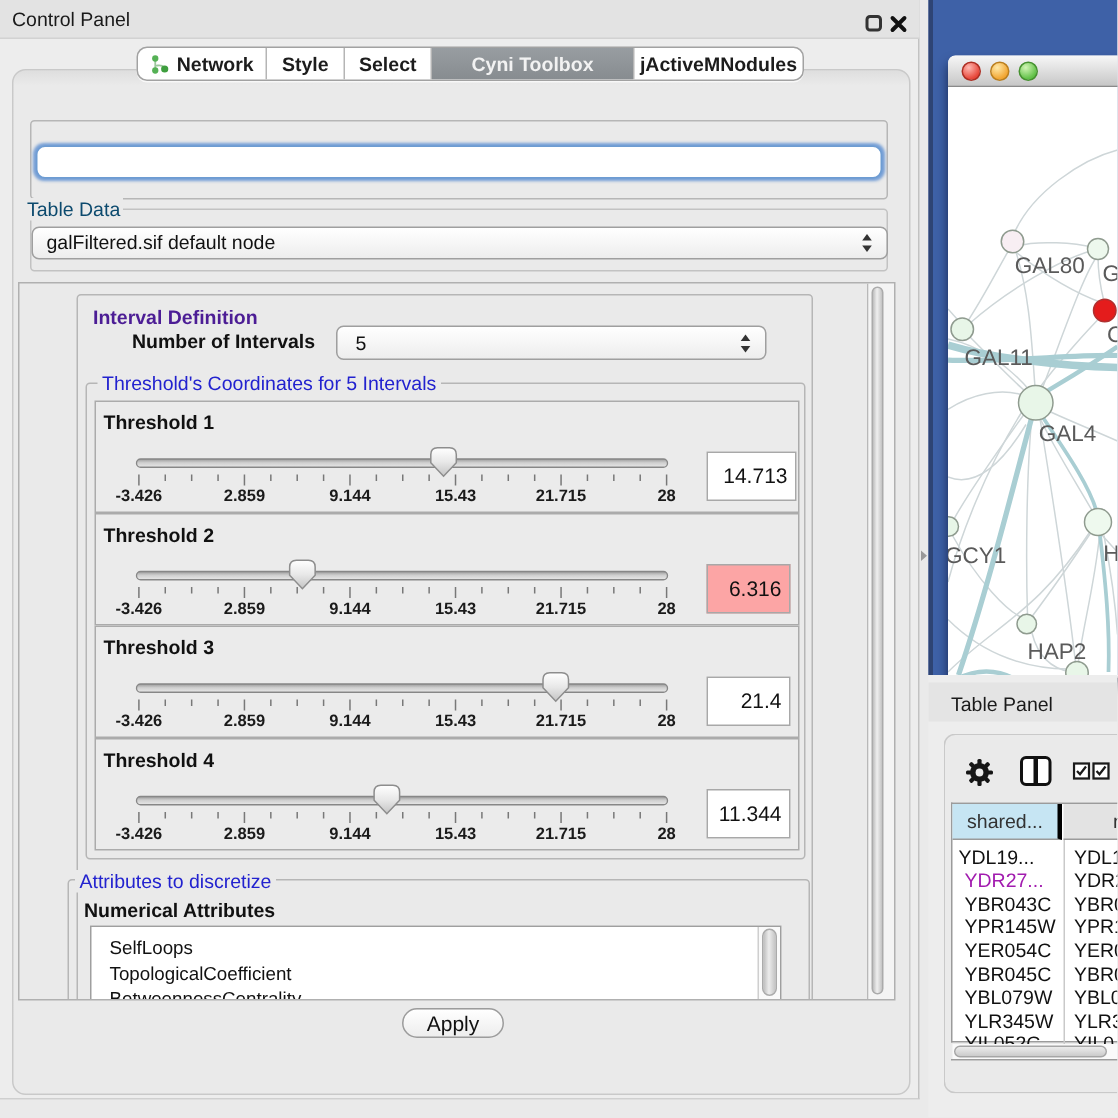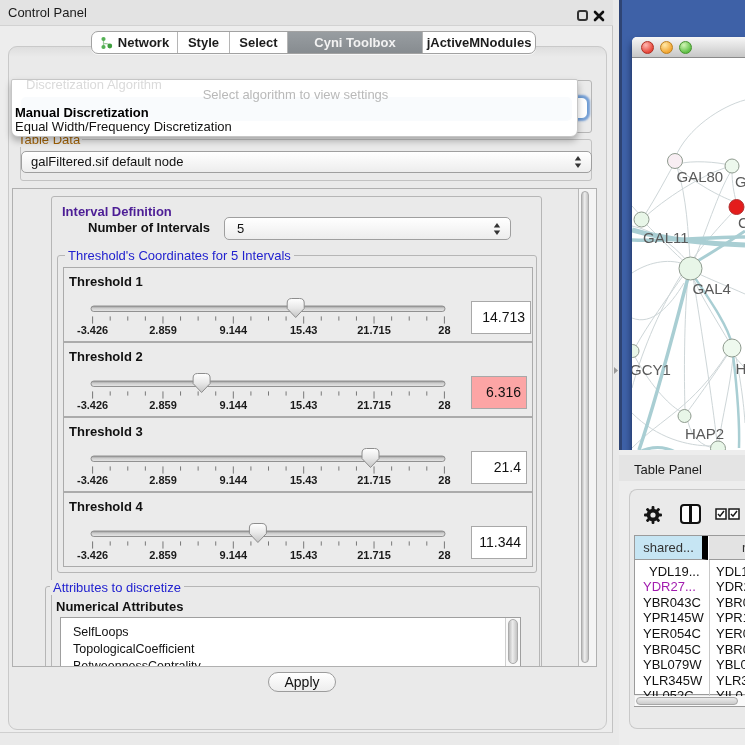--- a/index.html
+++ b/index.html
@@ -37,21 +37,21 @@
           <circle cx="3.5" cy="11" r="2.1" fill="#55b155"></circle>
           <circle cx="9.8" cy="10" r="2.4" fill="#3e9e3e"></circle>
         </svg>Network</div>
 <div style="width:52px;">Style</div>
 <div style="width:58px;">Select</div>
 <div class="on" style="width:135px;">Cyni Toolbox</div>
 <div style="width:112px;">jActiveMNodules</div>
 </div>
 <div class="grp" style="left:20px;top:80px;width:572px;height:53px;"></div>
 <div class="abs" style="left:24px;top:97px;width:564px;height:22px;background:#fff;border-radius:6px;border:1.5px solid #6d9cd2;box-shadow:0 0 2px 1.5px rgba(95,145,210,.85);"></div>
-<div class="abs" style="left:16px;top:132px;font-size:13px;color:#a16207;background:#eaeaea;padding:0 2px;z-index:3;">Table Data</div>
+<div class="abs" style="left:16px;top:132px;font-size:13px;color:#0c4a6e;background:#eaeaea;padding:0 2px;z-index:3;">Table Data</div>
 <div class="grp" style="left:20px;top:139px;width:572px;height:42px;border-color:#c2c2c2;"></div>
 <div class="combo abs" style="left:21px;top:151px;width:571px;height:22px;line-height:20px;padding-left:9px;">galFiltered.sif default node<span class="arr">
         <svg width="8" height="14">
           <path d="M4 1 L7.2 5.4 H0.8 Z" fill="#333"></path>
           <path d="M4 13 L0.8 8.6 H7.2 Z" fill="#333"></path>
         </svg>
       </span></div>
 <div class="abs" style="left:12px;top:188px;width:585px;height:479px;border:1px solid #b0b0b0;background:#eaeaea;overflow:hidden;">
 <div class="abs" style="left:565px;top:0;width:1px;height:477px;background:#b8b8b8;"></div>
 <div class="abs" style="left:566px;top:0;width:18px;height:477px;background:#f4f4f4;"></div>
@@ -186,27 +186,20 @@
 <div class="grp" style="left:32px;top:397px;width:495px;height:300px;"></div>
 <div class="glabel" style="left:37px;top:391px;color:#2222cf;">Attributes to discretize</div>
 <div class="abs bold" style="left:43px;top:410px;font-size:13px;color:#111;">Numerical Attributes</div>
 <div class="abs" style="left:47px;top:428px;width:461px;height:120px;background:#fff;border:1px solid #9f9f9f;font-size:12.5px;color:#111;">
 <div style="padding:6px 0 0 12px;line-height:17px;">SelfLoops<br>TopologicalCoefficient<br>BetweennessCentrality<br>ClusteringCoefficient</div>
 <div class="abs" style="right:0;top:0;width:15px;height:119px;background:#fafafa;border-left:1px solid #cfcfcf;"></div>
 <div class="abs" style="right:2px;top:1px;width:10px;height:45px;border:1px solid #ababab;border-radius:5px;background:linear-gradient(90deg,#bdbdbd,#ececec 45%,#c3c3c3);"></div>
 </div>
 </div>
 <div class="abs" style="left:268px;top:672px;width:68px;height:20px;border:1px solid #9c9c9c;border-radius:10px;background:linear-gradient(#ffffff,#ededed);font-size:14px;color:#111;text-align:center;line-height:18px;">Apply</div>
-<div class="abs" style="left:11px;top:79px;width:567px;height:58px;background:#fff;border:1px solid #c6c6c6;border-radius:2px 2px 7px 7px;box-shadow:0 4px 7px rgba(0,0,0,.28);z-index:10;">
-<div class="abs" style="left:9px;top:17px;width:551px;height:24px;border-radius:5px;background:#f4f8fb;opacity:.55;"></div>
-<div class="abs" style="left:14px;top:-3px;font-size:13px;color:#dadada;">Discretization Algorithm</div>
-<div class="abs" style="left:0;top:7px;width:567px;text-align:center;font-size:13px;color:#b9b9b9;">Select algorithm to view settings</div>
-<div class="abs bold" style="left:3px;top:25px;font-size:13px;color:#000;">Manual Discretization</div>
-<div class="abs" style="left:3px;top:39px;font-size:13px;color:#111;">Equal Width/Frequency Discretization</div>
-</div>
 </div>
 <svg class="abs" style="left:613px;top:366px" width="6" height="9">
     <path d="M1 1 L5 4.5 L1 8 Z" fill="#999"></path>
   </svg>
 <div class="abs" style="left:619px;top:0;width:126px;height:450px;background:#3e61a7;border-left:3px solid #2e4474;">
 <div class="abs" style="left:10px;top:6px;width:130px;height:415px;border-radius:5px 0 0 0;overflow:hidden;box-shadow:0 5px 7px rgba(10,20,50,.75);background:#fff;margin-top:31px;">
 <div style="height:21px;background:linear-gradient(#f7f7f7,#c7c7c7);border-bottom:1px solid #8a8a8a;position:relative;">
 <div style="position:absolute;left:9px;top:4px;width:13px;height:13px;border-radius:50%;background:radial-gradient(circle at 35% 28%, #ffb9b2, #e7473a 70%);border:1px solid #ad2e23;"></div>
 <div style="position:absolute;left:28px;top:4px;width:13px;height:13px;border-radius:50%;background:radial-gradient(circle at 35% 28%, #ffe9a8, #f2a633 70%);border:1px solid #bb7f1e;"></div>
 <div style="position:absolute;left:47px;top:4px;width:13px;height:13px;border-radius:50%;background:radial-gradient(circle at 35% 28%, #d2f5b6, #61c148 70%);border:1px solid #45912f;"></div>
@@ -291,23 +284,23 @@
 <div class="abs" style="left:59.2px;top:14px;width:2.5px;height:20px;background:#111;"></div>
 <svg class="abs" style="left:85px;top:18px" width="12" height="12" viewBox="0 0 12 12">
         <rect x="1" y="1" width="10" height="10" fill="#fff" stroke="#1a1a1a" stroke-width="1.5"></rect>
         <path d="M3 6 L5 8.2 L9 3" stroke="#1a1a1a" stroke-width="1.5" fill="none"></path>
       </svg>
 <svg class="abs" style="left:98px;top:18px" width="12" height="12" viewBox="0 0 12 12">
         <rect x="1" y="1" width="10" height="10" fill="#fff" stroke="#1a1a1a" stroke-width="1.5"></rect>
         <path d="M3 6 L5 8.2 L9 3" stroke="#1a1a1a" stroke-width="1.5" fill="none"></path>
       </svg>
 <div class="abs" style="left:4px;top:45px;width:112px;height:160px;background:#fff;border:1px solid #9b9b9b;border-right:none;">
-<div class="abs" style="left:0;top:0;width:73px;height:24px;background:#c6e5f3;border-right:6px solid #000000;border-bottom:1px solid #9b9b9b;font-size:13px;color:#333;text-align:center;line-height:24px;">shared...</div>
+<div class="abs" style="left:0;top:0;width:73px;height:24px;background:#c6e5f3;border-right:3px solid #000000;border-bottom:1px solid #9b9b9b;font-size:13px;color:#333;text-align:center;line-height:24px;">shared...</div>
 <div class="abs" style="left:74px;top:0;width:38px;height:24px;background:#e3e3e3;border-bottom:1px solid #9b9b9b;font-size:13px;color:#333;padding-left:33px;line-height:24px;">na</div>
-<div class="abs" style="left:14px;top:27.5px;font-size:13px;color:#111;">YDL19...</div>
+<div class="abs" style="left:4px;top:27.5px;font-size:13px;color:#111;">YDL19...</div>
 <div class="abs" style="left:81px;top:27.5px;font-size:13px;color:#111;">YDL1</div>
 <div class="abs" style="left:8px;top:43.1px;font-size:13px;color:#a21caf;">YDR27...</div>
 <div class="abs" style="left:81px;top:43.1px;font-size:13px;color:#111;">YDR2</div>
 <div class="abs" style="left:8px;top:58.7px;font-size:13px;color:#111;text-align:right;">YBR043C</div>
 <div class="abs" style="left:81px;top:58.7px;font-size:13px;color:#111;">YBR0</div>
 <div class="abs" style="left:8px;top:74.3px;font-size:13px;color:#111;">YPR145W</div>
 <div class="abs" style="left:81px;top:74.3px;font-size:13px;color:#111;">YPR1</div>
 <div class="abs" style="left:8px;top:89.9px;font-size:13px;color:#111;">YER054C</div>
 <div class="abs" style="left:81px;top:89.9px;font-size:13px;color:#111;">YER0</div>
 <div class="abs" style="left:8px;top:105.5px;font-size:13px;color:#111;">YBR045C</div>

